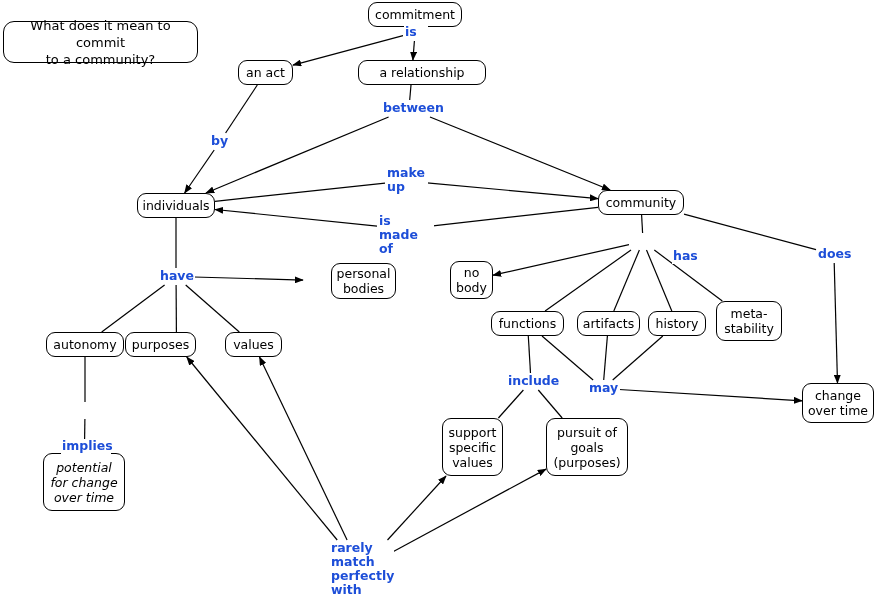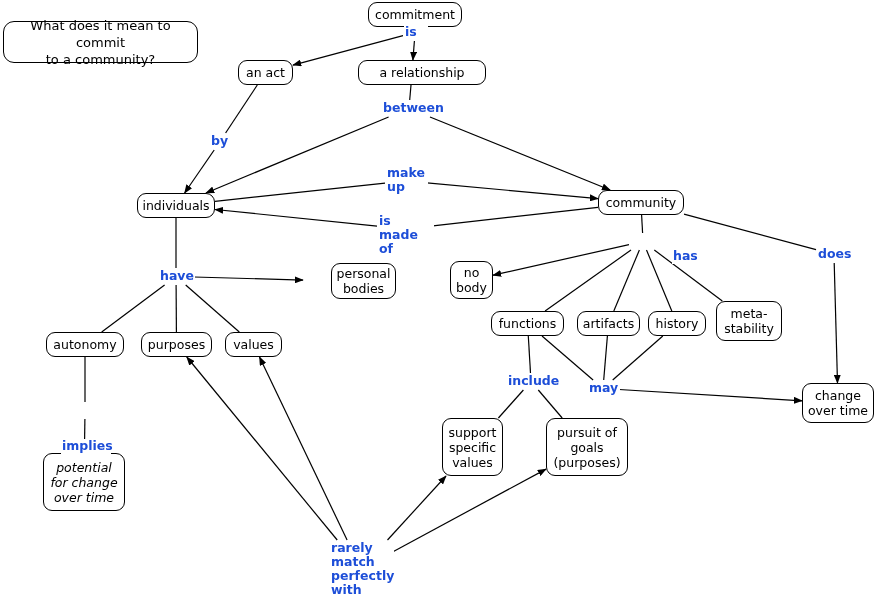--- a/index.html
+++ b/index.html
@@ -113,21 +113,21 @@
       <div class="node" style="left: 368px; top: 2px; width: 94px; height: 25px;">commitment</div>
       <div class="node" style="left: 238px; top: 60px; width: 55px; height: 25px;">an act</div>
       <div class="node" style="left: 358px; top: 60px; width: 128px; height: 25px;">a relationship</div>
       <div class="node" style="left: 137px; top: 193px; width: 78px; height: 25px;">individuals</div>
       <div class="node" style="left: 598px; top: 190px; width: 86px; height: 25px;">community</div>
       <div class="node" style="left: 303px; top: 263px; width: 65px; height: 36px; margin-left: 28px;">personal
 bodies</div>
       <div class="node" style="left: 450px; top: 261px; width: 43px; height: 38px;">no
 body</div>
       <div class="node" style="left: 46px; top: 332px; width: 78px; height: 25px;">autonomy</div>
-      <div class="node" style="left: 141px; top: 332px; width: 71px; height: 25px;">purposes</div>
+      <div class="node" style="left: 125px; top: 332px; width: 71px; height: 25px;">purposes</div>
       <div class="node" style="left: 225px; top: 332px; width: 57px; height: 25px;">values</div>
       <div class="node" style="left: 491px; top: 311px; width: 73px; height: 25px;">functions</div>
       <div class="node" style="left: 577px; top: 311px; width: 63px; height: 25px;">artifacts</div>
       <div class="node" style="left: 648px; top: 311px; width: 58px; height: 25px;">history</div>
       <div class="node" style="left: 716px; top: 301px; width: 66px; height: 40px;">meta-
 stability</div>
       <div class="node" style="left: 43px; top: 453px; width: 82px; height: 58px; font-style: italic;">potential
 for change
 over time</div>
       <div class="node" style="left: 442px; top: 418px; width: 61px; height: 58px;">support

